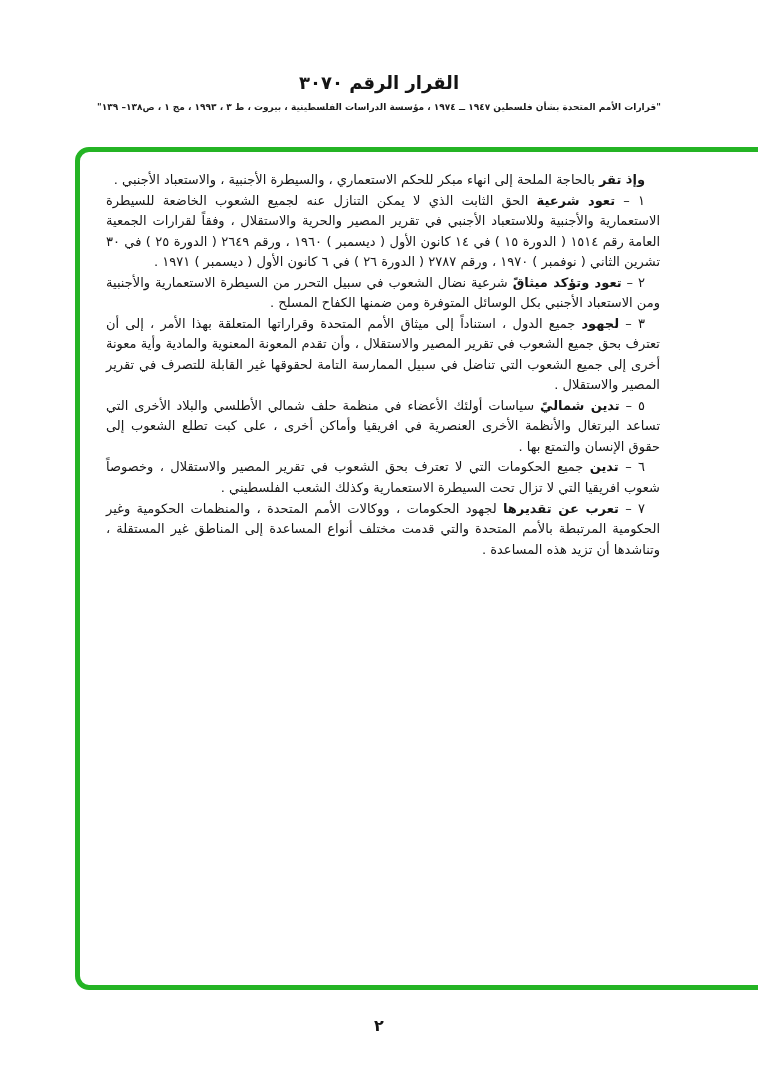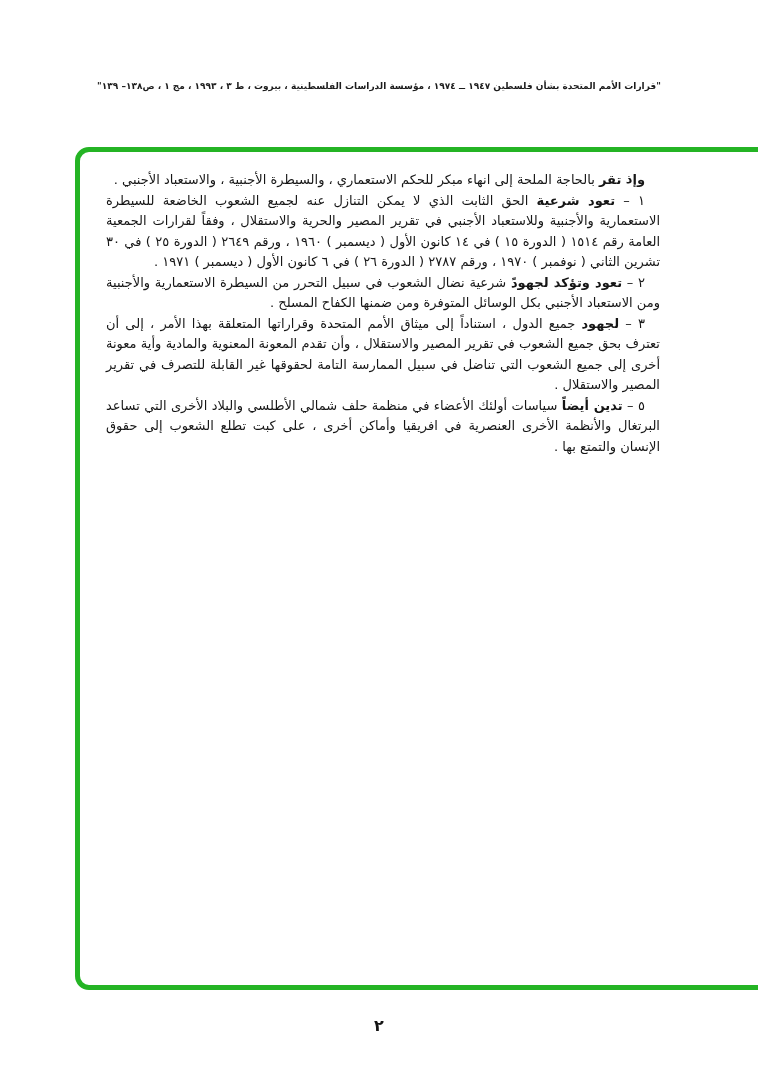--- a/index.html
+++ b/index.html
@@ -84,49 +84,56 @@
     font-size: 16px;
     font-weight: 700;
   }
 </style>
 </head>
 <body>
 
 <div class="page">
 
   <header class="header" dir="rtl">
+    <h1 class="title">القرار الرقم ٣٠٧٠</h1>
     <div class="citation">"قرارات الأمم المتحدة بشأن فلسطين ١٩٤٧ ــ ١٩٧٤ ، مؤسسة الدراسات الفلسطينية ، بيروت ، ط ٣ ، ١٩٩٣ ، مج ١ ، ص١٣٨– ١٣٩"</div>
   </header>
 
   <span class="margin-mark">٠</span>
 
   <section class="frame" style="border-color: rgb(36, 180, 36);">
     <div class="text-block" dir="rtl">
 
       <p class="para"><b class="lead">وإذ تقر</b>
         <span>بالحاجة الملحة إلى انهاء مبكر للحكم الاستعماري ، والسيطرة الأجنبية ، والاستعباد الأجنبي .</span></p>
 
       <p class="para"><span class="num">١ –</span>
         <b class="lead">تعود شرعية</b>
         <span>الحق الثابت الذي لا يمكن التنازل عنه لجميع الشعوب الخاضعة للسيطرة الاستعمارية والأجنبية وللاستعباد الأجنبي في تقرير المصير والحرية والاستقلال ، وفقاً لقرارات الجمعية العامة رقم ١٥١٤ ( الدورة ١٥ ) في ١٤ كانون الأول ( ديسمبر ) ١٩٦٠ ، ورقم ٢٦٤٩ ( الدورة ٢٥ ) في ٣٠ تشرين الثاني ( نوفمبر ) ١٩٧٠ ، ورقم ٢٧٨٧ ( الدورة ٢٦ ) في ٦ كانون الأول ( ديسمبر ) ١٩٧١ .</span></p>
 
       <p class="para"><span class="num">٢ –</span>
-        <b class="lead">تعود وتؤكد لجهودً</b>
+        <b class="lead">تعود وتؤكد ميثاقً</b>
         <span>شرعية نضال الشعوب في سبيل التحرر من السيطرة الاستعمارية والأجنبية ومن الاستعباد الأجنبي بكل الوسائل المتوفرة ومن ضمنها الكفاح المسلح .</span></p>
 
       <p class="para"><span class="num">٣ –</span>
         <b class="lead">لجهود</b>
         <span>جميع الدول ، استناداً إلى ميثاق الأمم المتحدة وقراراتها المتعلقة بهذا الأمر ، إلى أن تعترف بحق جميع الشعوب في تقرير المصير والاستقلال ، وأن تقدم المعونة المعنوية والمادية وأية معونة أخرى إلى جميع الشعوب التي تناضل في سبيل الممارسة التامة لحقوقها غير القابلة للتصرف في تقرير المصير والاستقلال .</span></p>
 
 
       <p class="para"><span class="num">٥ –</span>
-        <b class="lead">تدين أيضاً</b>
+        <b class="lead">تدين شماليً</b>
         <span>سياسات أولئك الأعضاء في منظمة حلف شمالي الأطلسي والبلاد الأخرى التي تساعد البرتغال والأنظمة الأخرى العنصرية في افريقيا وأماكن أخرى ، على كبت تطلع الشعوب إلى حقوق الإنسان والتمتع بها .</span></p>
 
+      <p class="para"><span class="num">٦ –</span>
+        <b class="lead">تدين</b>
+        <span>جميع الحكومات التي لا تعترف بحق الشعوب في تقرير المصير والاستقلال ، وخصوصاً شعوب افريقيا التي لا تزال تحت السيطرة الاستعمارية وكذلك الشعب الفلسطيني .</span></p>
 
+      <p class="para"><span class="num">٧ –</span>
+        <b class="lead">تعرب عن تقديرها</b>
+        <span>لجهود الحكومات ، ووكالات الأمم المتحدة ، والمنظمات الحكومية وغير الحكومية المرتبطة بالأمم المتحدة والتي قدمت مختلف أنواع المساعدة إلى المناطق غير المستقلة ، وتناشدها أن تزيد هذه المساعدة .</span></p>
 
     </div>
   </section>
 
   <footer class="footer">
     <span class="page-number">٢</span>
   </footer>
 
 </div>
 

